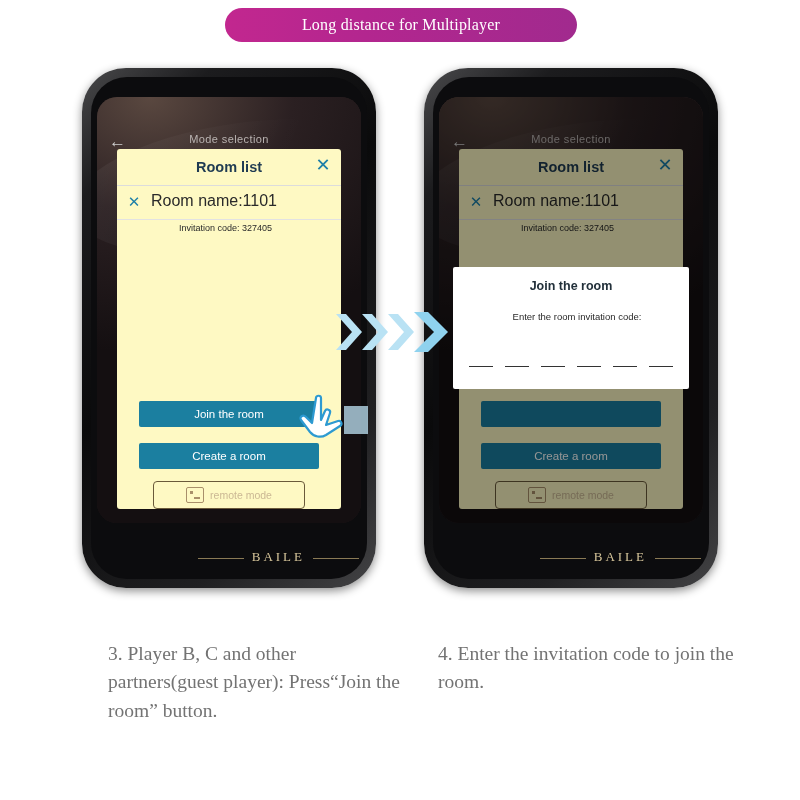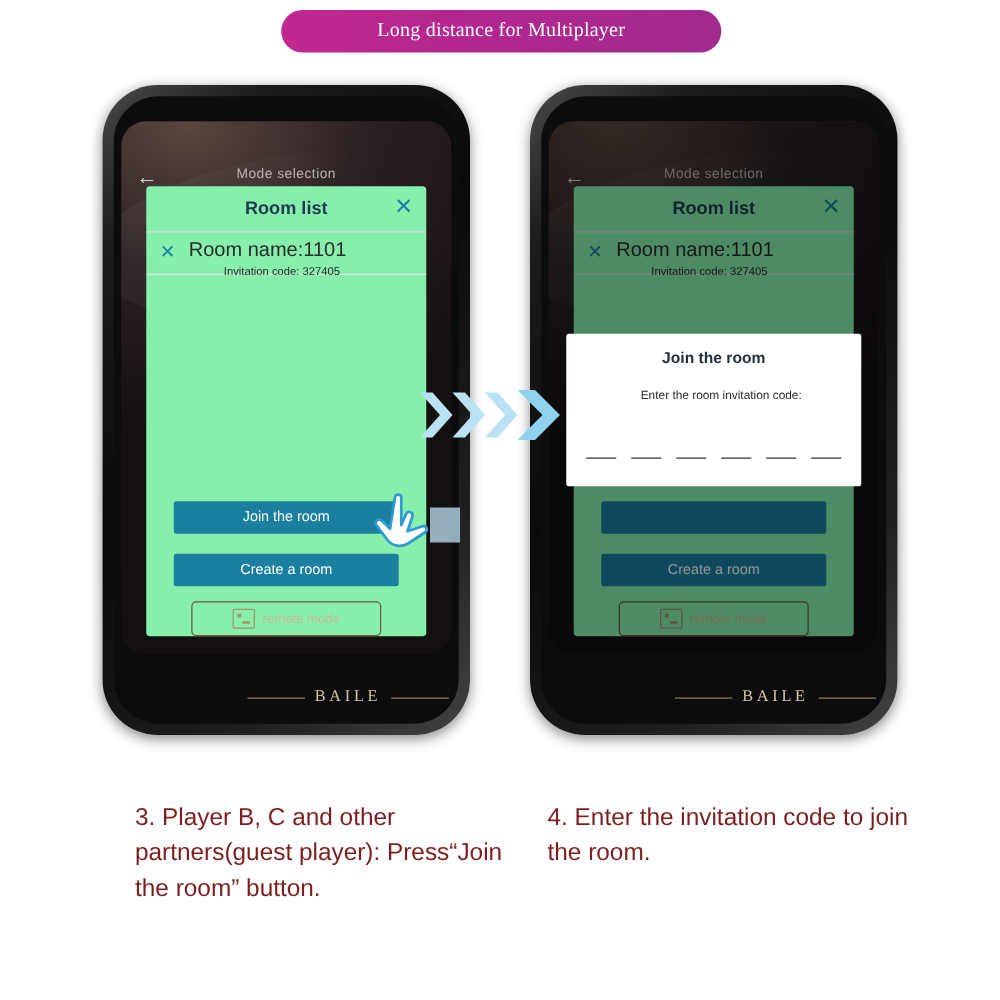--- a/index.html
+++ b/index.html
@@ -168,21 +168,21 @@
     margin: 0 8px;
   }
 
   
   .room-dialog {
     position: absolute;
     left: 20px;
     right: 20px;
     top: 52px;
     bottom: 14px;
-    background: #86efac;
+    background: #fef9c3;
     border-radius: 3px;
     overflow: hidden;
   }
   .room-dialog-header {
     position: relative;
     height: 36px;
     border-bottom: 1px solid #dcdcdc;
     display: flex;
     align-items: center;
     justify-content: center;
@@ -223,21 +223,21 @@
     text-align: center;
   }
   .room-name {
     color: #2a2a2a;
     font-size: 16px;
     margin-top: 3px;
   }
   .room-code {
     color: #2a2a2a;
     font-size: 9px;
-    margin-top: 2px;
+    margin-top: 13px;
     padding-left: 28px;
   }
 
   .btn {
     position: absolute;
     left: 22px;
     right: 22px;
     height: 26px;
     background: #1b7fa0;
     color: #ffffff;
@@ -307,23 +307,23 @@
     position: absolute;
     left: 296px;
     top: 392px;
     width: 78px;
     height: 58px;
   }
 
   
   .caption {
     position: absolute;
-    font-family: Liberation Sans, sans-serif;
+    font-family: Liberation Serif, serif;
     font-size: 19.5px;
-    color: #7f1d1d;
+    color: #737373;
     line-height: 1.45;
   }
   .caption.left { left: 108px; top: 640px; width: 300px; }
   .caption.right { left: 438px; top: 640px; width: 310px; }
 </style>
 </head>
 <body>
 
 <div class="title-banner">
   <span>Long distance for Multiplayer</span>

